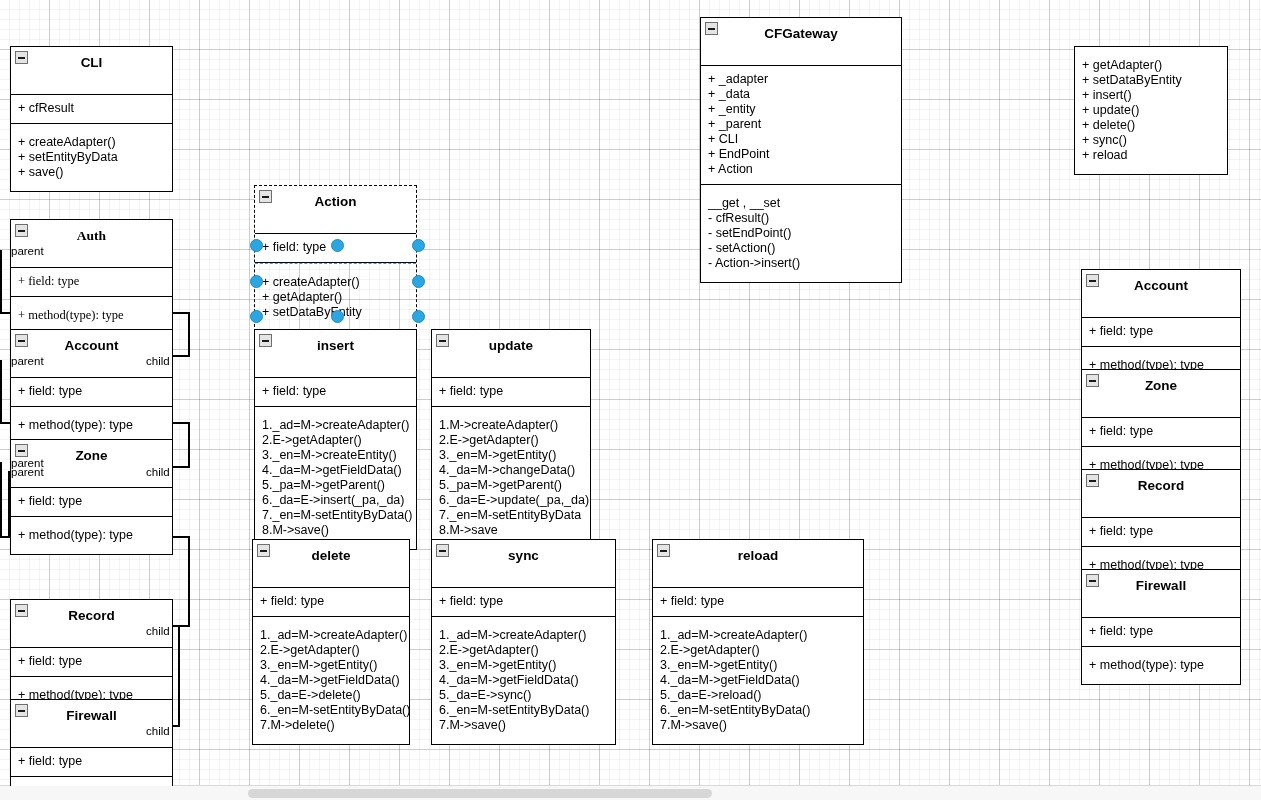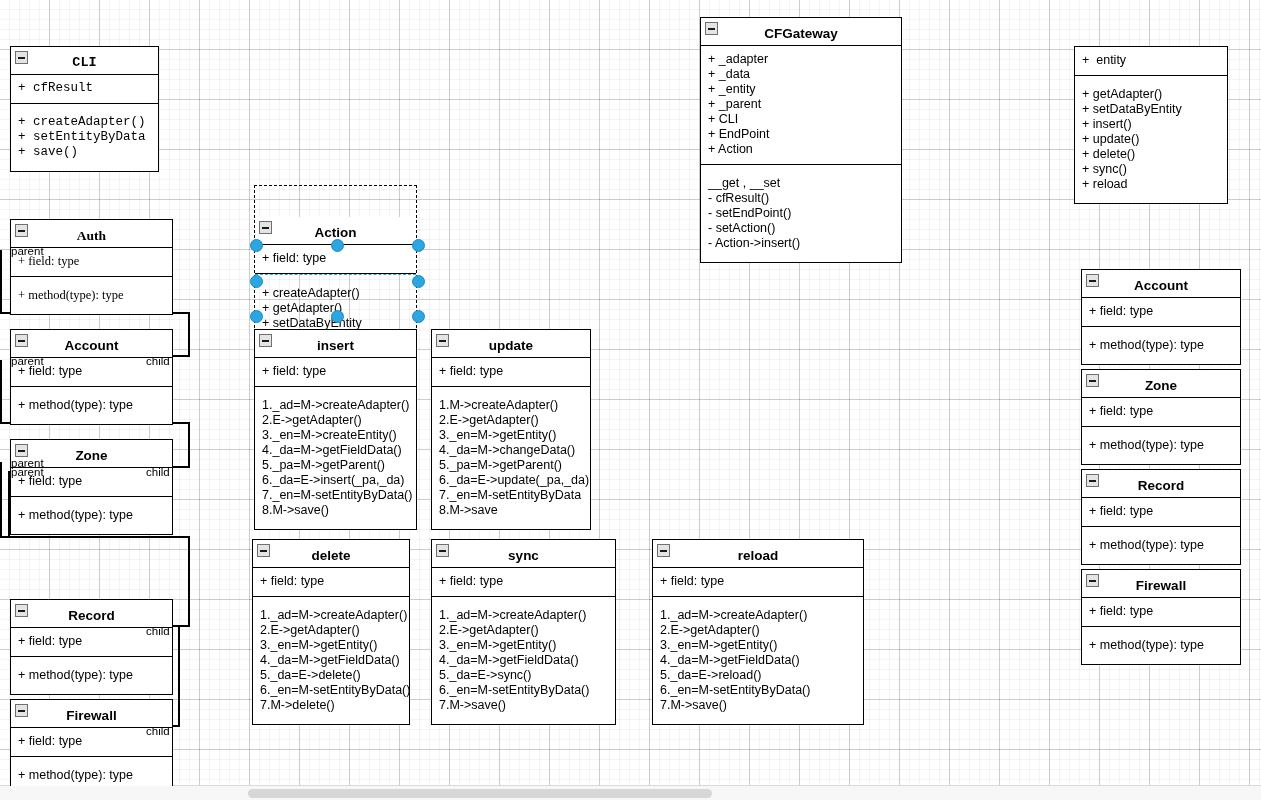--- a/index.html
+++ b/index.html
@@ -41,21 +41,21 @@
     z-index: 5;
   }
   .uml .hdr {
     position: relative;
     border-bottom: 1.6px solid #000000;
     text-align: center;
     font-weight: bold;
     font-size: 13.5px;
     color: #000;
     line-height: 1;
-    padding: 9px 4px 4px 4px;
+    padding: 9px 4px 24px 4px;
   }
   .uml .hdr .minus {
     position: absolute;
     left: 4px;
     top: 4px;
     width: 13px;
     height: 13px;
     box-sizing: border-box;
     border: 1px solid #6f6f6f;
     background: #e4e4e4;
@@ -78,21 +78,21 @@
   }
   .uml .sec:last-child { border-bottom: none; }
   .uml .sec.tall { padding-top: 11px; padding-bottom: 11px; }
   .uml .line { white-space: pre; }
 
   
   .uml.selected {
     border: 1.6px dashed #000000;
     background: transparent;
   }
-  .uml.selected .hdr { background: #ffffff; margin-top: 31px; }
+  .uml.selected .hdr { background: #ffffff; }
   .uml.selected .sec.body-sel {
     border-top: 1px dashed #29a3e0;
     border-bottom: none;
     background: transparent;
   }
   .uml.selected .sec.mid { border-bottom: 1.6px solid #000; background:#fff;}
 
   
   .handle {
     position: absolute;
@@ -180,21 +180,21 @@
       <div class="endlabel" style="left: 11px; top: 245px;">parent</div>
       <div class="endlabel" style="left: 11px; top: 355px;">parent</div>
       <div class="endlabel" style="left: 146px; top: 355px;">child</div>
       <div class="endlabel" style="left: 11px; top: 457px;">parent</div>
       <div class="endlabel" style="left: 11px; top: 466px;">parent</div>
       <div class="endlabel" style="left: 146px; top: 466px;">child</div>
       <div class="endlabel" style="left: 146px; top: 625px;">child</div>
       <div class="endlabel" style="left: 146px; top: 725px;">child</div>
     </div>
   <div id="classes">
-      <div class="uml" style="left: 10px; top: 46px; width: 149px; font-family: Liberation Mono, monospace;">
+      <div class="uml" style="left: 10px; top: 46px; width: 163px;">
         <div class="hdr"><span class="minus"></span><span>CLI</span></div>
         <div class="sec">
           <div class="line">+ cfResult</div>
         </div>
         <div class="sec tall">
           <div class="line">+ createAdapter()</div>
           <div class="line">+ setEntityByData</div>
           <div class="line">+ save()</div>
         </div>
       </div>
@@ -211,23 +211,20 @@
         </div>
         <div class="sec tall">
           <div class="line">__get , __set</div>
           <div class="line">- cfResult()</div>
           <div class="line">- setEndPoint()</div>
           <div class="line">- setAction()</div>
           <div class="line">- Action-&gt;insert()</div>
         </div>
       </div>
       <div class="uml" style="left: 1074px; top: 46px; width: 154px;">
-        <div class="sec">
-          <div class="line">+  entity</div>
-        </div>
         <div class="sec tall">
           <div class="line">+ getAdapter()</div>
           <div class="line">+ setDataByEntity</div>
           <div class="line">+ insert()</div>
           <div class="line">+ update()</div>
           <div class="line">+ delete()</div>
           <div class="line">+ sync()</div>
           <div class="line">+ reload</div>
         </div>
       </div>

